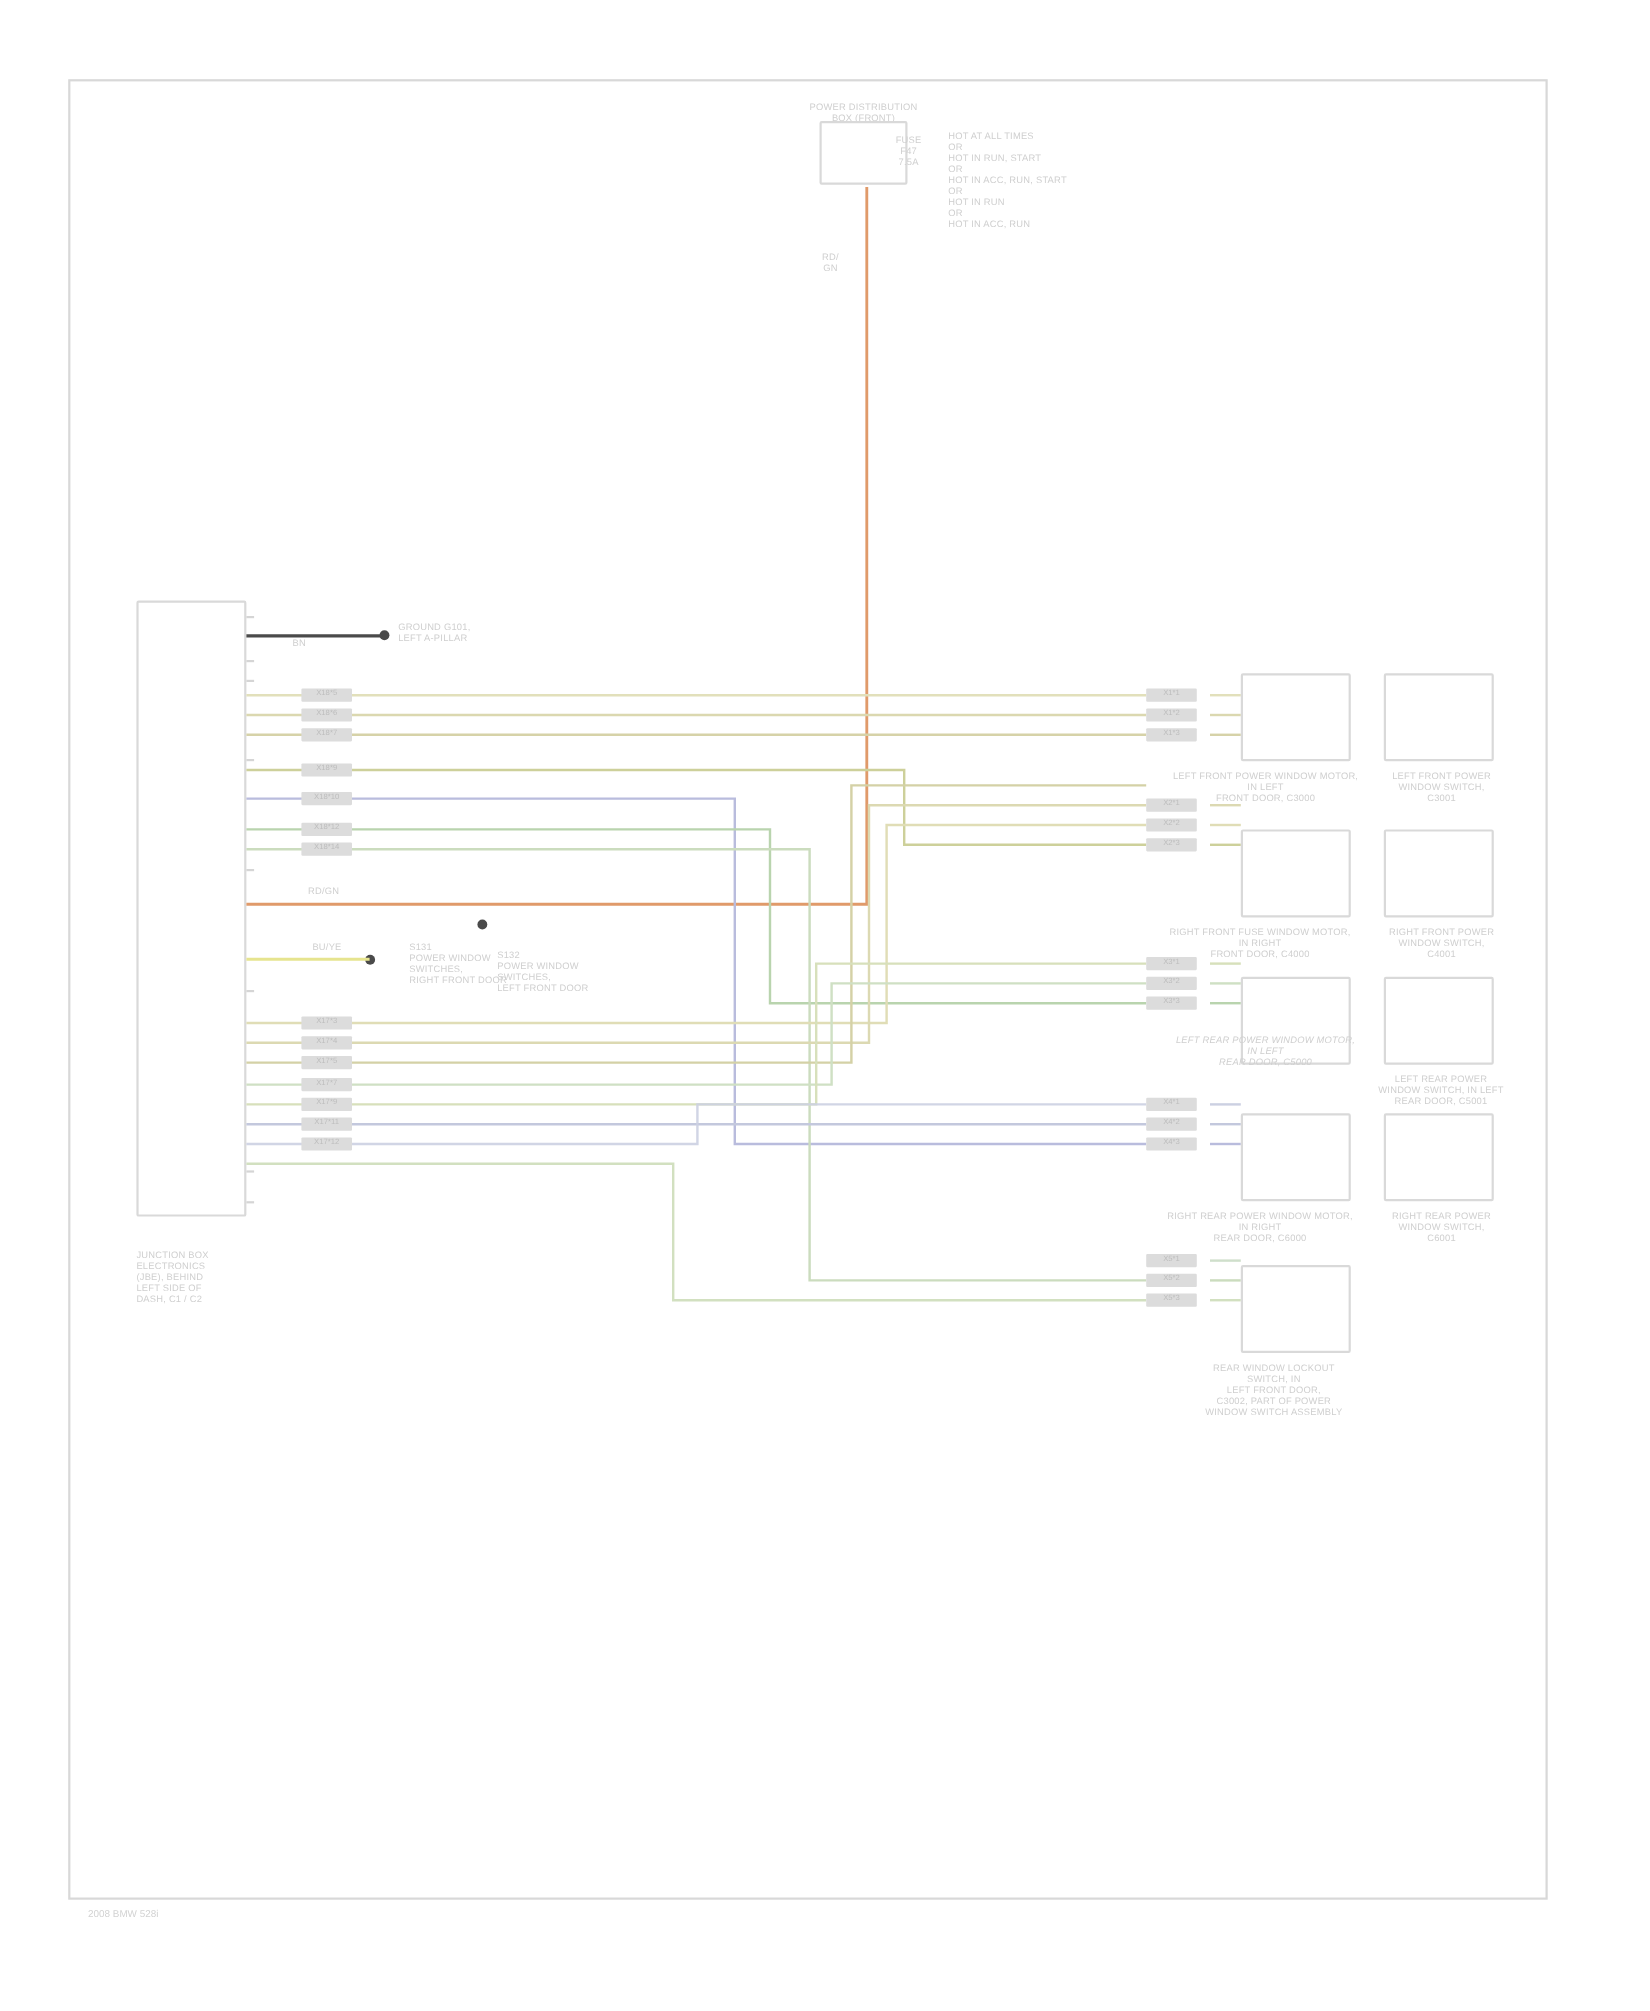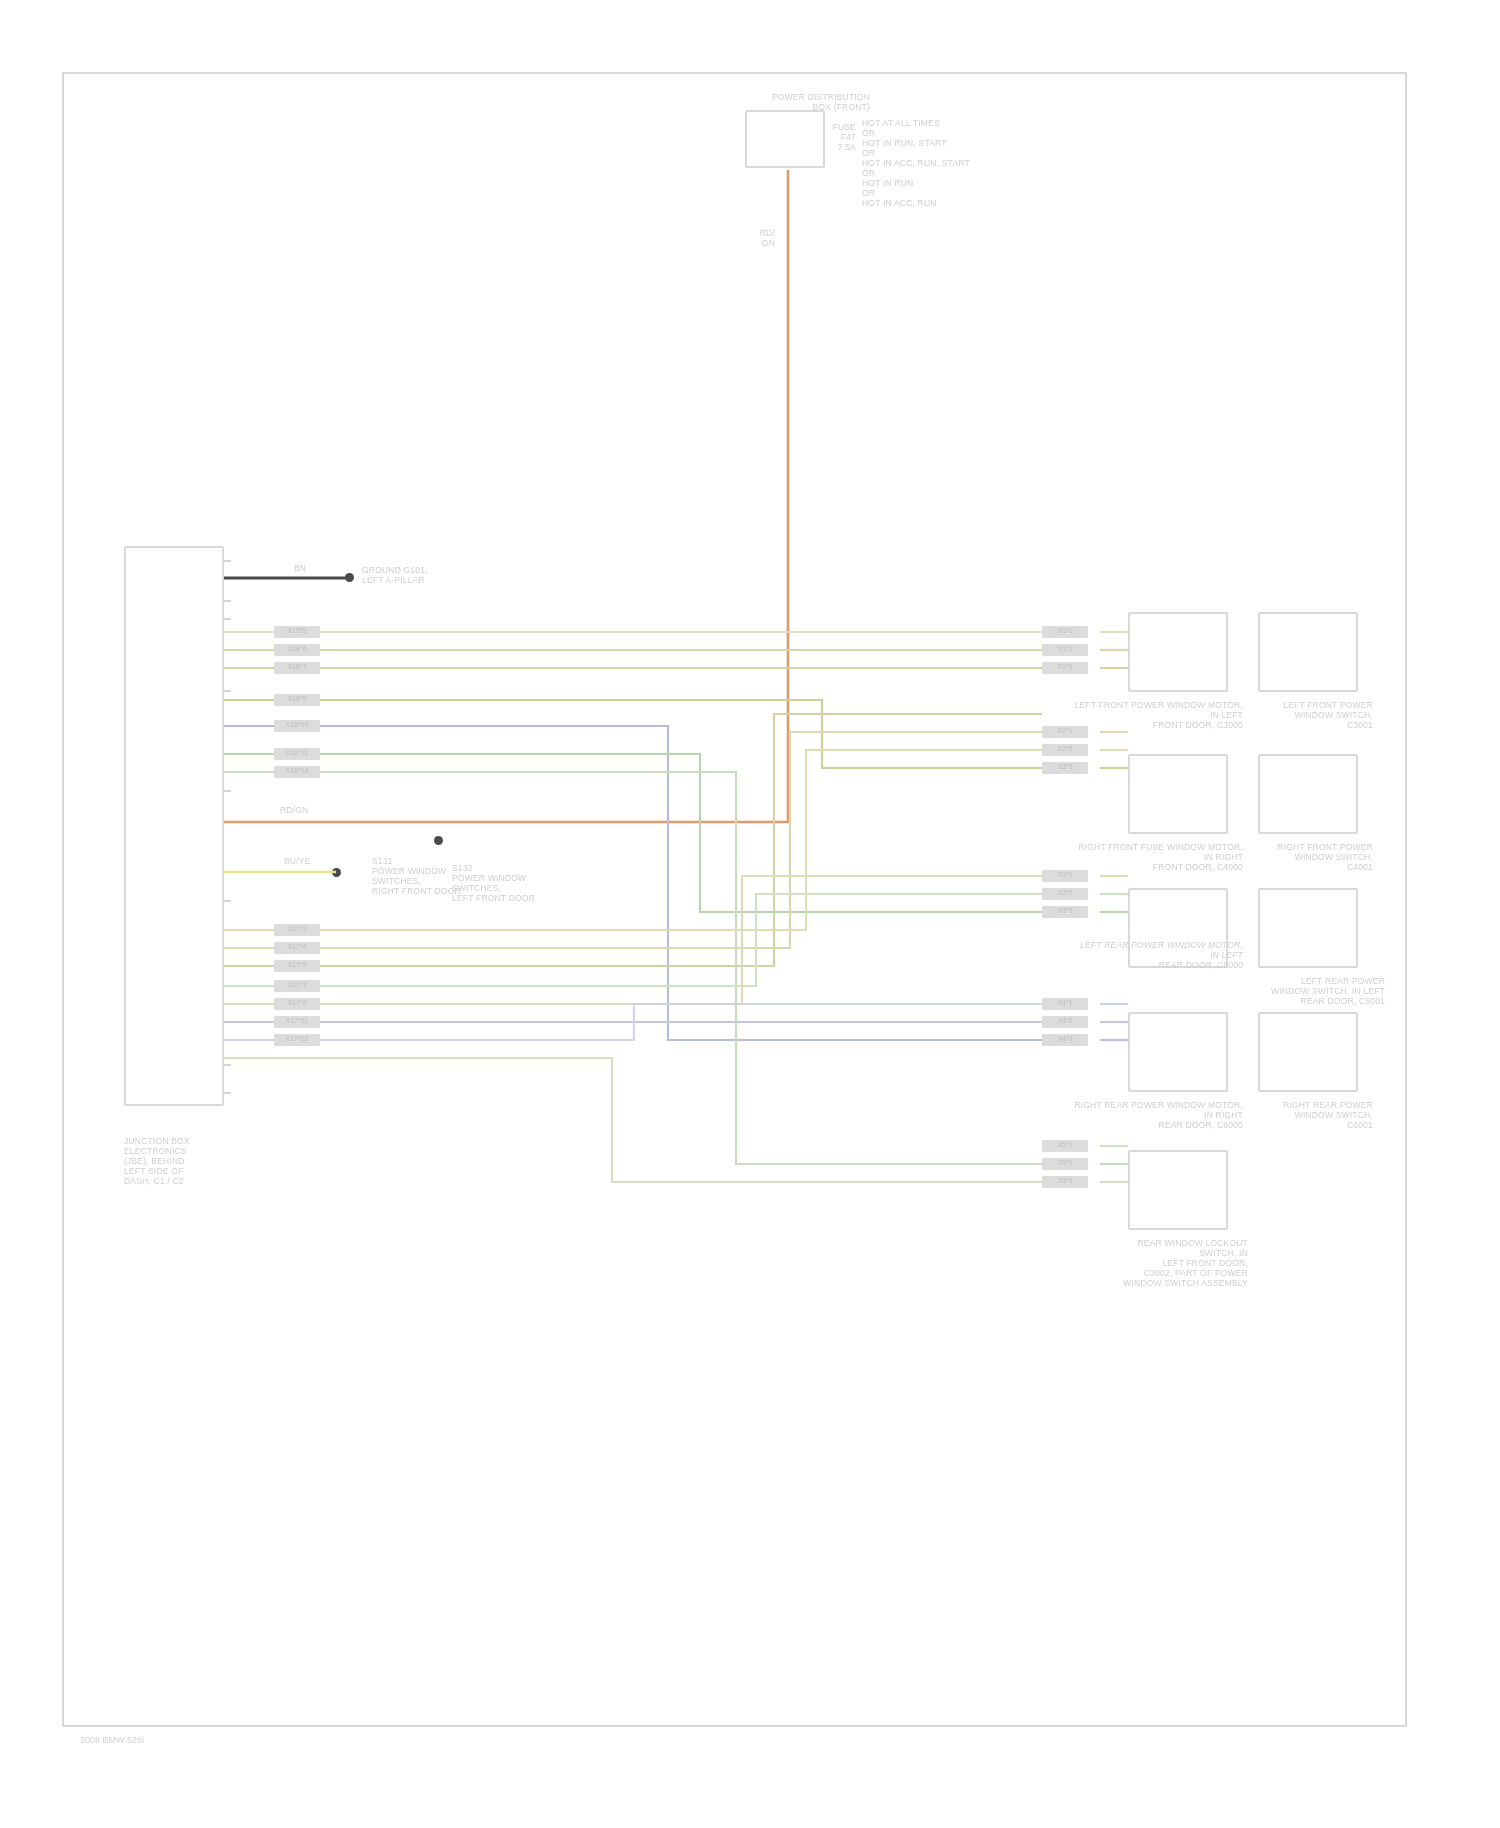--- a/index.html
+++ b/index.html
@@ -1,21 +1,21 @@
 <!DOCTYPE html>
 <html><head>
 <meta charset="utf-8">
 <style>
   html,body{margin:0;padding:0;background:#ffffff;}
   body{font-family:"Liberation Sans", sans-serif;}
   #page{position:relative;width:1500px;height:1828px;background:#fff;overflow:hidden;}
   #border{position:absolute;left:62px;top:72px;width:1345px;height:1655px;border:2px solid #d8d8d8;box-sizing:border-box;}
   .box{position:absolute;border:2px solid #d9d9d9;background:#ffffff;box-sizing:border-box;border-radius:2px;}
   .lbl{position:absolute;color:#cfcfcf;font-size:8.5px;line-height:10px;letter-spacing:.2px;white-space:pre;}
-  .lbl.c{text-align:right;}
+  .lbl.c{text-align:center;}
   .pin{position:absolute;background:#dcdcdc;color:#bdbdbd;font-size:7px;line-height:9px;text-align:center;border-radius:1px;overflow:hidden;white-space:nowrap;}
   .dot{position:absolute;width:9px;height:9px;border-radius:50%;background:#4a4a4a;}
   .tick{position:absolute;width:7px;height:2px;background:#d5d5d5;}
   .footer{position:absolute;color:#d2d2d2;font-size:9px;}
   svg.routes{position:absolute;left:0;top:0;width:1500px;height:1828px;pointer-events:none;}
 </style>
 </head>
 <body>
 
 <div id="page">
@@ -47,21 +47,21 @@
 GN</div>
 
   <div class="box" style="left:124px;top:546px;width:100px;height:560px;"></div>
 
   <div class="lbl" style="left:124px;top:1136px;width:150px;">JUNCTION BOX
 ELECTRONICS
 (JBE), BEHIND
 LEFT SIDE OF
 DASH, C1 / C2</div>
 
-  <div class="lbl" style="left:266px;top:563px;width:40px;margin-left:28px;">BN</div>
+  <div class="lbl" style="left:266px;top:579px;width:40px;">BN</div>
   <div class="dot" style="left:345px;top:573px;"></div>
   <div class="lbl" style="left:362px;top:565px;width:130px;">GROUND G101,
 LEFT A-PILLAR</div>
 
   <div class="lbl" style="left:280px;top:805px;width:50px;">RD/GN</div>
   <div class="dot" style="left:434px;top:836px;"></div>
   <div class="lbl" style="left:452px;top:863px;width:140px;">S132
 POWER WINDOW
 SWITCHES,
 LEFT FRONT DOOR</div>

